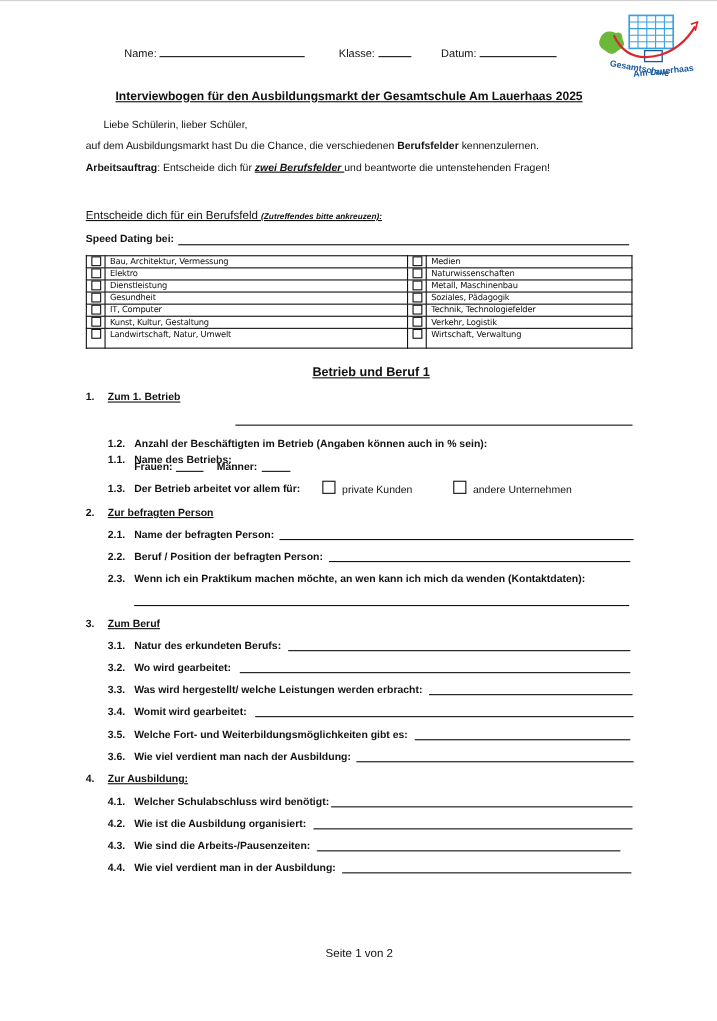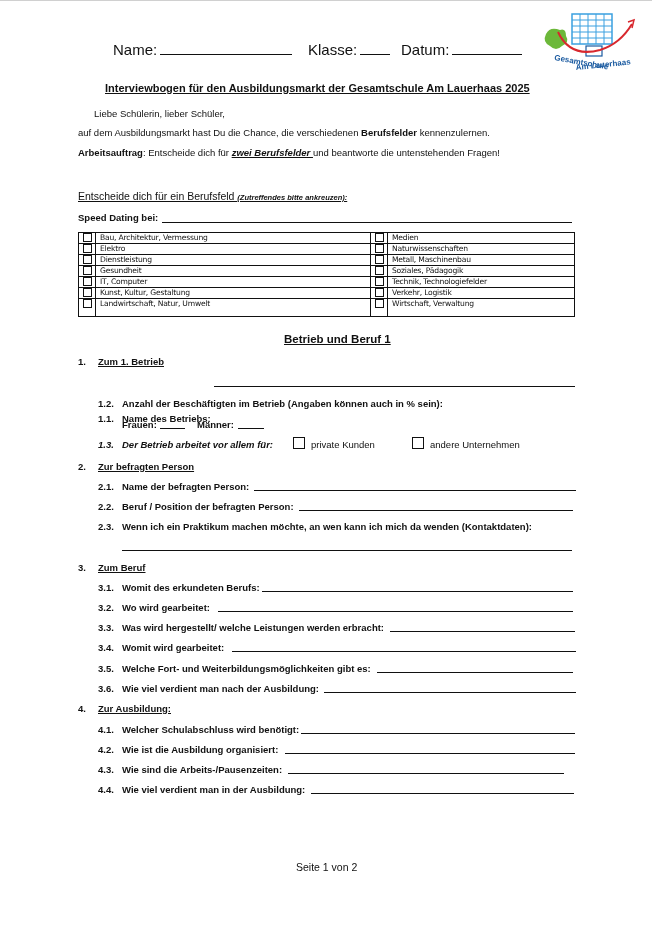--- a/index.html
+++ b/index.html
@@ -1,19 +1,19 @@
 <!DOCTYPE html>
 <html><head>
 <meta charset="utf-8">
 <style>
   html, body { margin: 0; padding: 0; background: #ffffff; }
   body { width: 652px; height: 928px; position: relative; overflow: hidden; font-family: "Liberation Sans", sans-serif; color: #111; }
   .topline { position: absolute; left: 0; top: 0; width: 652px; height: 1px; background: #d0d0d0; }
   .abs { position: absolute; white-space: nowrap; }
-  .f { font-size: 15px; padding-left: 32px; }
+  .f { font-size: 10px; padding-left: 32px; }
   .fs { font-size: 9.5px; }
   .b { font-weight: bold; }
   .u { text-decoration: underline; }
   .blank { display: inline-block; border-bottom: 1px solid #111; height: 10px; vertical-align: baseline; margin-left: 3px; }
   .hline { position: absolute; border-bottom: 1px solid #111; height: 0; }
 
   
   .logo { position: absolute; left: 540px; top: 8px; width: 100px; height: 64px; }
 
   
@@ -144,21 +144,21 @@
 </div>
 <div class="abs fs b" style="left:122px; top:419px;">
   <span>Frauen:</span>
 </div>
 <div class="hline" style="left:160px; top:428px; width:25px;"></div>
 <div class="abs fs b" style="left:197px; top:419px;">
   <span>Männer:</span>
 </div>
 <div class="hline" style="left:238px; top:428px; width:26px;"></div>
 
-<div class="abs fs b" style="left:98px; top:439px;font-style:italic;">
+<div class="abs fs b" style="left:98px; top:439px;">
   <span class="qnum">1.3.</span><span>Der Betrieb arbeitet vor allem für:</span>
 </div>
 <div class="abs fs" style="left:293px; top:437px;">
   <span class="box2"></span><span>private Kunden</span>
 </div>
 <div class="abs fs" style="left:412px; top:437px;">
   <span class="box2"></span><span>andere Unternehmen</span>
 </div>
 
 <div class="abs fs b" style="left:78px; top:461px;">
@@ -174,21 +174,21 @@
 <div class="hline" style="left:299px; top:510px; width:274px;"></div>
 <div class="abs fs b" style="left:98px; top:521px;">
   <span class="qnum">2.3.</span><span>Wenn ich ein Praktikum machen möchte, an wen kann ich mich da wenden (Kontaktdaten):</span>
 </div>
 <div class="hline" style="left:122px; top:550px; width:450px;"></div>
 
 <div class="abs fs b" style="left:78px; top:562px;">
   <span class="secnum">3.</span><span class="u">Zum Beruf</span>
 </div>
 <div class="abs fs b" style="left:98px; top:582px;">
-  <span class="qnum">3.1.</span><span>Womit des erkundeten Berufs:</span>
+  <span class="qnum">3.1.</span><span>Natur des erkundeten Berufs:</span>
 </div>
 <div class="hline" style="left:262px; top:591px; width:311px;"></div>
 <div class="abs fs b" style="left:98px; top:602px;">
   <span class="qnum">3.2.</span><span>Wo wird gearbeitet:</span>
 </div>
 <div class="hline" style="left:218px; top:611px; width:355px;"></div>
 <div class="abs fs b" style="left:98px; top:622px;">
   <span class="qnum">3.3.</span><span>Was wird hergestellt/ welche Leistungen werden erbracht:</span>
 </div>
 <div class="hline" style="left:390px; top:631px; width:185px;"></div>

